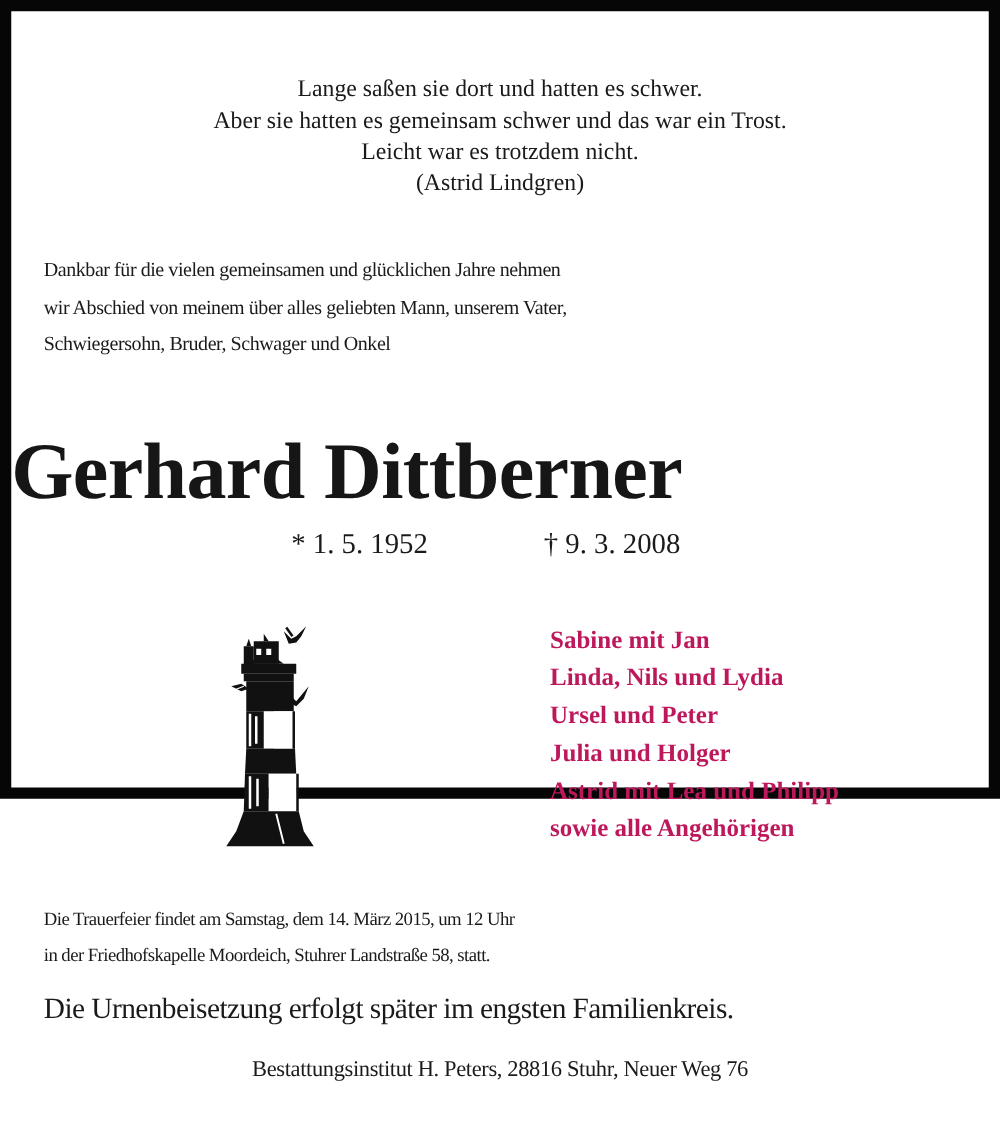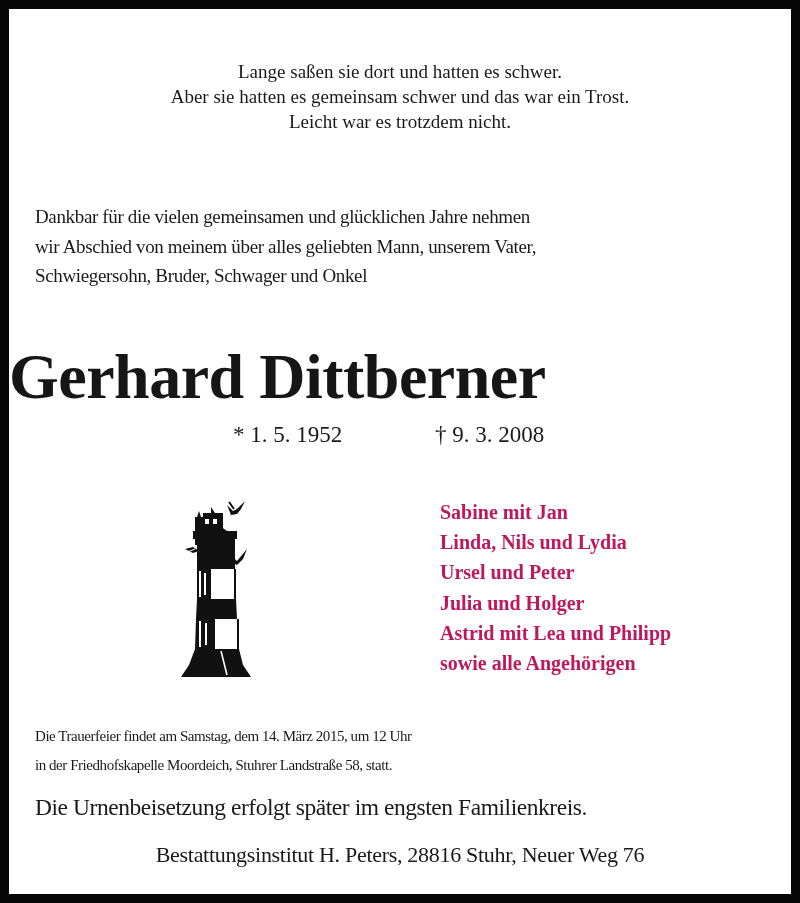--- a/index.html
+++ b/index.html
@@ -1,33 +1,33 @@
 <!DOCTYPE html>
 <html><head>
   <meta charset="utf-8">
   <style>
     html, body { margin: 0; padding: 0; background: #ffffff; }
     body { width: 800px; height: 903px; overflow: hidden; }
     .frame {
       position: absolute; left: 0; top: 0;
-      width: 800px; height: 903px; box-sizing: border-box;
+      width: 800px; height: 639px; box-sizing: border-box;
       border: 9px solid #060606;
       background: #ffffff;
       font-family: "Liberation Serif", "DejaVu Serif", serif;
       color: #1a1a1a;
     }
     .abs { position: absolute; }
     .quote {
       left: 0; width: 782px; top: 50px;
       text-align: center; font-size: 19px; line-height: 25px;
     }
     .quote div { white-space: nowrap; }
     .intro {
       left: 26px; width: 750px; top: 193px;
-      font-size: 19px; line-height: 29.5px;
+      font-size: 16px; line-height: 29.5px;
       letter-spacing: -0.35px;
     }
     .intro div { white-space: nowrap; }
     .name {
       left: 0; width: 782px; top: 331px;
       text-align: left; font-weight: bold;
       font-size: 64px; line-height: 74px; letter-spacing: -0.5px;
       color: #161616;
     }
     .dates {
@@ -48,33 +48,34 @@
       font-size: 15px; line-height: 29px; letter-spacing: -0.45px;
     }
     .ceremony div { white-space: nowrap; }
     .urn {
       left: 26px; top: 784px;
       font-size: 23.5px; line-height: 29px; letter-spacing: -0.45px;
       white-space: nowrap;
     }
     .footer {
       left: 0; width: 782px; top: 834px; text-align: center;
-      font-size: 22px; line-height: 24px; letter-spacing: -0.3px;
+      font-size: 18px; line-height: 24px; letter-spacing: -0.3px;
       white-space: nowrap;
     }
   </style>
 </head>
 <body>
 
 <div class="frame">
 
   <div class="abs quote">
     <div>Lange saßen sie dort und hatten es schwer.</div>
     <div>Aber sie hatten es gemeinsam schwer und das war ein Trost.</div>
     <div>Leicht war es trotzdem nicht.</div>
+    <div>(Astrid Lindgren)</div>
   </div>
 
   <div class="abs intro">
     <div>Dankbar für die vielen gemeinsamen und glücklichen Jahre nehmen</div>
     <div>wir Abschied von meinem über alles geliebten Mann, unserem Vater,</div>
     <div>Schwiegersohn, Bruder, Schwager und Onkel</div>
   </div>
 
   <div class="abs name">Gerhard Dittberner</div>
 

